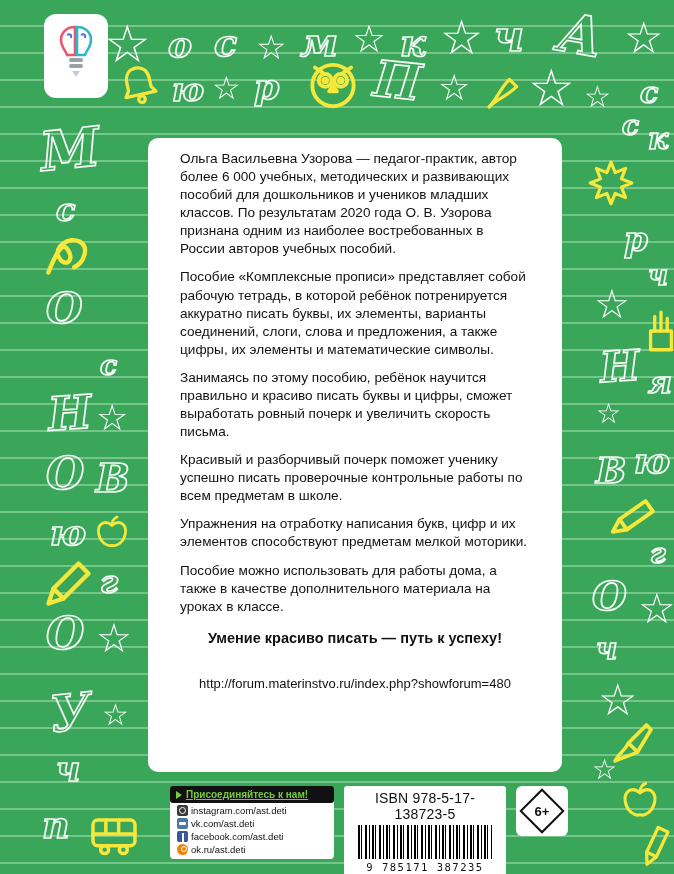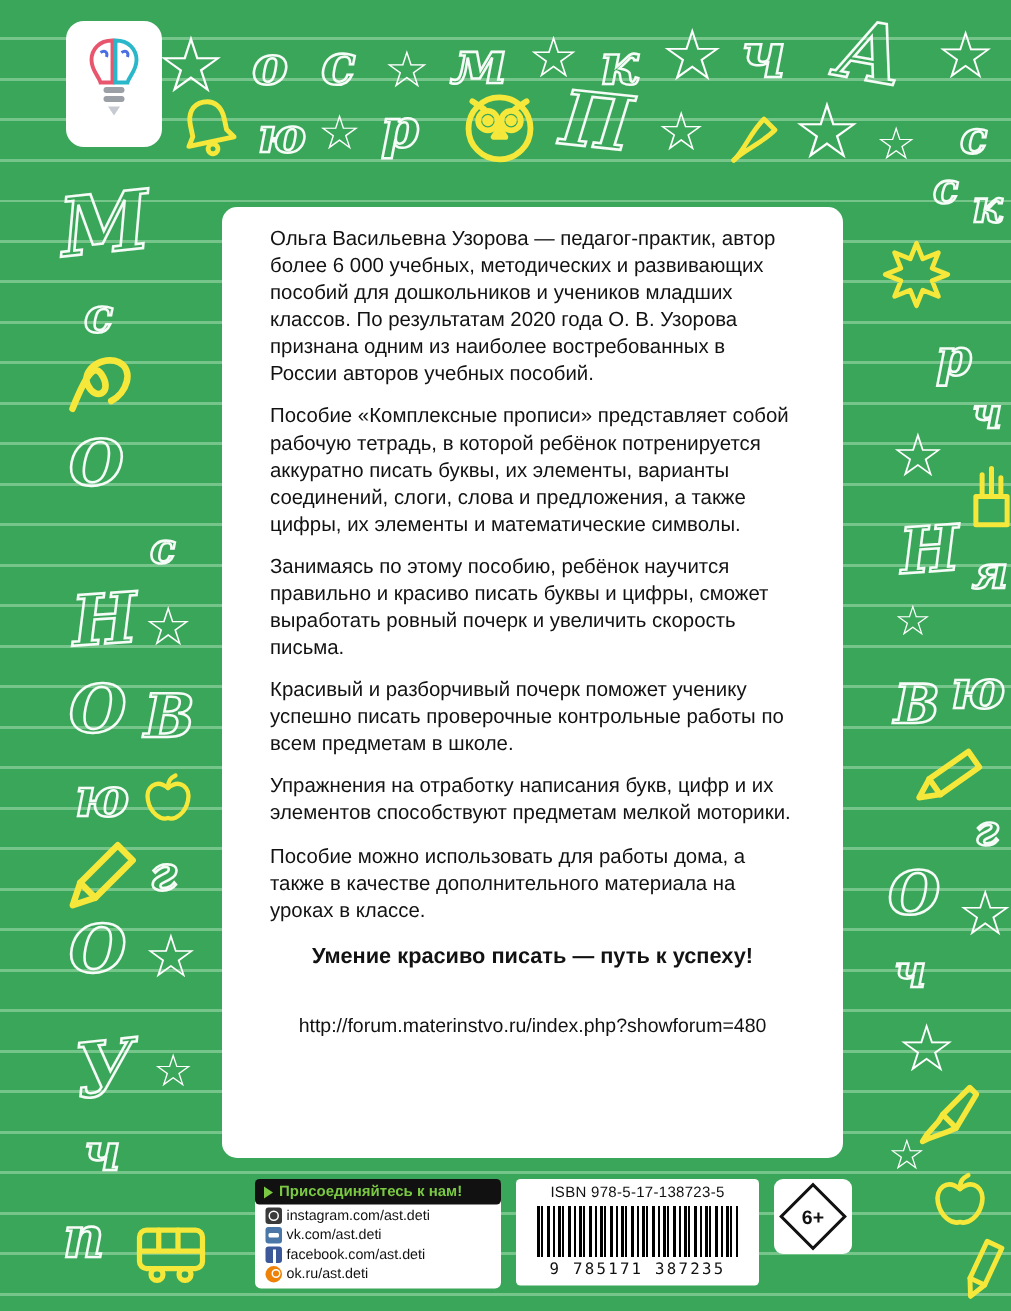--- a/index.html
+++ b/index.html
@@ -31,33 +31,33 @@
   }
   .panel p{margin:0 16px 10px;font-size:13.6px;line-height:1.33;}
   .slogan{font-weight:bold;text-align:center;font-size:14.5px;margin:14px 0 12px;}
   .site{atext-align:center;text-align:center;font-size:19px;text-decoration:underline;margin:4px 0 10px;color:#111;}
   .consult{text-align:center;font-size:13px;line-height:1.35;color:#111;}
   
   .bottom-row{position:absolute;left:170px;top:786px;display:flex;gap:10px;align-items:flex-start;}
   .social-box{width:164px;background:#fff;border-radius:4px;padding:0 0 4px;}
   .social-header{background:#111;border-radius:3px;margin:0;padding:3px 6px;display:flex;align-items:center;gap:4px;}
   .social-header .tri{width:0;height:0;border-left:6px solid #7ac943;border-top:4px solid transparent;border-bottom:4px solid transparent;}
-  .social-header span{color:#7ac943;font-size:10px;font-weight:bold;}
+  .social-header span{color:#7ac943;font-size:10px;font-weight:bold;text-decoration:underline;}
   .social-item{display:flex;gap:3px;padding:2px 7px 0;font-size:9.5px;font-weight:normal;color:#111;}
   .sico{width:11px;height:11px;flex:0 0 11px;border-radius:2px;position:relative;}
   .sico.ig{background:#3a3a3a;}
   .sico.ig::after{content:"";position:absolute;inset:2px;border:1.5px solid #fff;border-radius:50%;}
   .sico.vk{background:#4a76a8;}
   .sico.vk::after{content:"";position:absolute;left:2px;right:2px;top:4px;height:3px;background:#fff;border-radius:1px;}
   .sico.fb{background:#3b5998;}
   .sico.fb::after{content:"";position:absolute;left:4.5px;top:2px;width:2px;bottom:0;background:#fff;}
   .sico.ok{background:#ee8208;border-radius:50%;}
   .sico.ok::after{content:"";position:absolute;left:3.5px;top:2px;width:4px;height:4px;border:1.2px solid #fff;border-radius:50%;}
   .barcode-box{width:150px;background:#fff;border-radius:3px;padding:4px 6px 5px;text-align:center;}
-  .isbn{font-size:10px;color:#111;letter-spacing:.2px;}
+  .isbn{font-size:14px;color:#111;letter-spacing:.2px;}
   .bars{height:34px;margin:3px 8px 2px;
     background:repeating-linear-gradient(90deg,
       #000 0 2px,#fff 2px 3px,#000 3px 4px,#fff 4px 7px,
       #000 7px 9px,#fff 9px 11px,#000 11px 12px,#fff 12px 14px);}
   .bcnum{font-family:"DejaVu Sans Mono", monospace;font-size:10.5px;letter-spacing:1.5px;color:#111;}
   .age-box{width:52px;height:50px;background:#fff;border-radius:6px;display:flex;align-items:center;justify-content:center;}
   .diamond{width:28px;height:28px;border:2.5px solid #111;transform:rotate(45deg);display:flex;align-items:center;justify-content:center;background:#fff;}
   .diamond span{transform:rotate(-45deg);font-weight:bold;font-size:13px;color:#111;}
   svg.defs{position:absolute;width:0;height:0;}
 </style>

